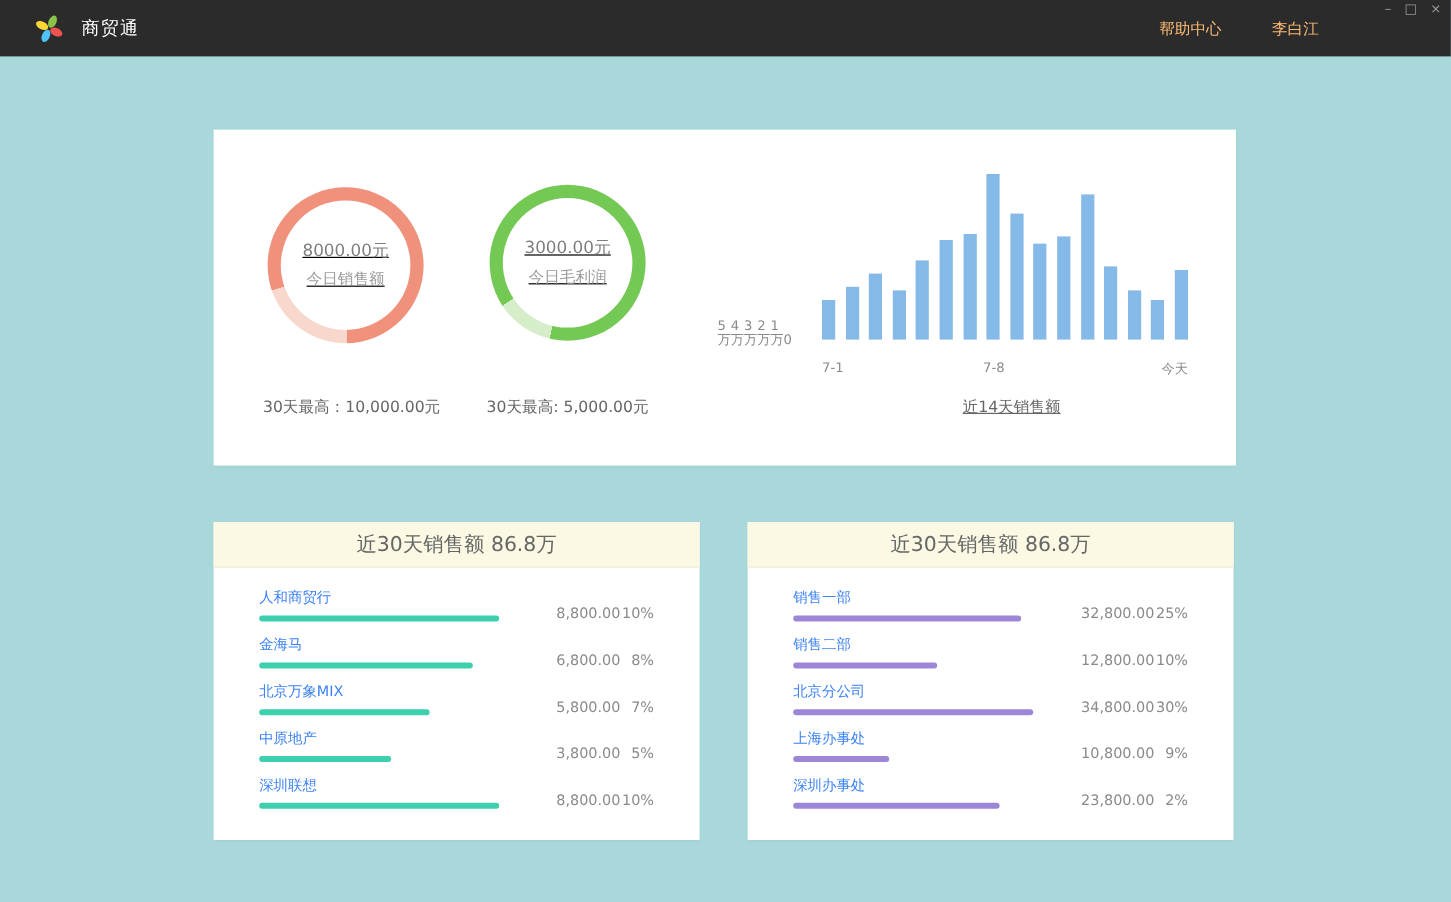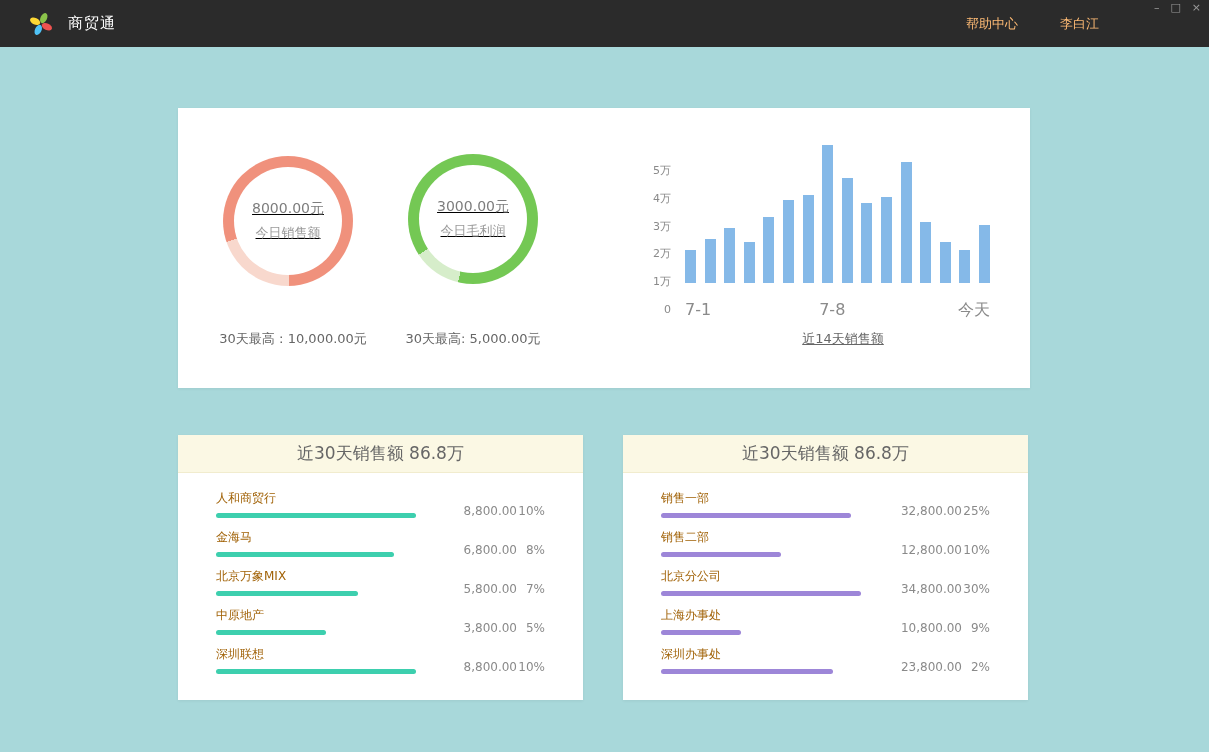--- a/index.html
+++ b/index.html
@@ -38,43 +38,43 @@
     position:absolute; inset:11px; background:#fff; border-radius:50%;
     display:flex; flex-direction:column; align-items:center; justify-content:center; gap:6px;text-decoration:underline;
   }
   .donut-value { font-size:14px; color:#7d7d7d; }
   .donut-label { font-size:13px; color:#9a9a9a; }
   .donut-footer { position:absolute; width:230px; text-align:center; top:222px; font-size:13px; color:#666; }
   .donut-footer-0 { left:0; }
   .donut-footer-1 { left:180px; }
   
   .y-ticks {
-    position:absolute; left:448px; top:31px; width:45px; height:151px;
-    display:flex; flex-direction:column; justify-content:space-between; align-items:flex-end;margin-top:26px;
+    position:absolute; left:420px; top:31px; width:45px; height:151px;
+    display:flex; flex-direction:row; justify-content:space-between; align-items:flex-end;
   }
   .y-ticks span { font-size:11px; color:#8a8a8a; line-height:12px; }
   .chart-plot {
     position:absolute; left:507px; top:37px; width:305px; height:138px;
     display:flex; align-items:flex-end; justify-content:space-between;
   }
   .chart-bar { width:11px; }
-  .x-ticks { position:absolute; left:507px; top:192px; width:305px; height:14px; font-size:16px; color:#8a8a8a; }
+  .x-ticks { position:absolute; left:507px; top:192px; width:305px; height:14px; font-size:11px; color:#8a8a8a; }
   .x-tick-0 { position:absolute; left:0; }
   .x-tick-1 { position:absolute; left:44%; }
   .x-tick-2 { position:absolute; right:0; }
   .chart-caption { position:absolute; left:550px; top:222px; width:230px; text-align:center; font-size:13px; color:#666;text-decoration:underline; }
   
   .rank-header {
     height:38px; background:#fbf8e4; border-bottom:1px solid #f1ecce;
     display:flex; align-items:center; justify-content:center;
     font-size:17px; color:#666;
   }
   .rank-list { padding:14px 38px 0 38px; }
   .rank-row { position:relative; height:39px; }
-  .rank-name { font-size:12px; color:#a16207; padding-top:3px; }
+  .rank-name { font-size:12px; color:#3b82f6; padding-top:3px; }
   .rank-track { width:200px; margin-top:6px; }
   .rank-bar { height:5px; border-radius:3px; }
   .rank-right { position:absolute; right:0; top:17px; font-size:12px; color:#8a8a8a; }
   .rank-pct { display:inline-block; margin-left:0; min-width:28px; text-align:right; }
 </style>
 </head>
 <body>
 
 <div class="topbar">
   <div class="logo-wrap">

